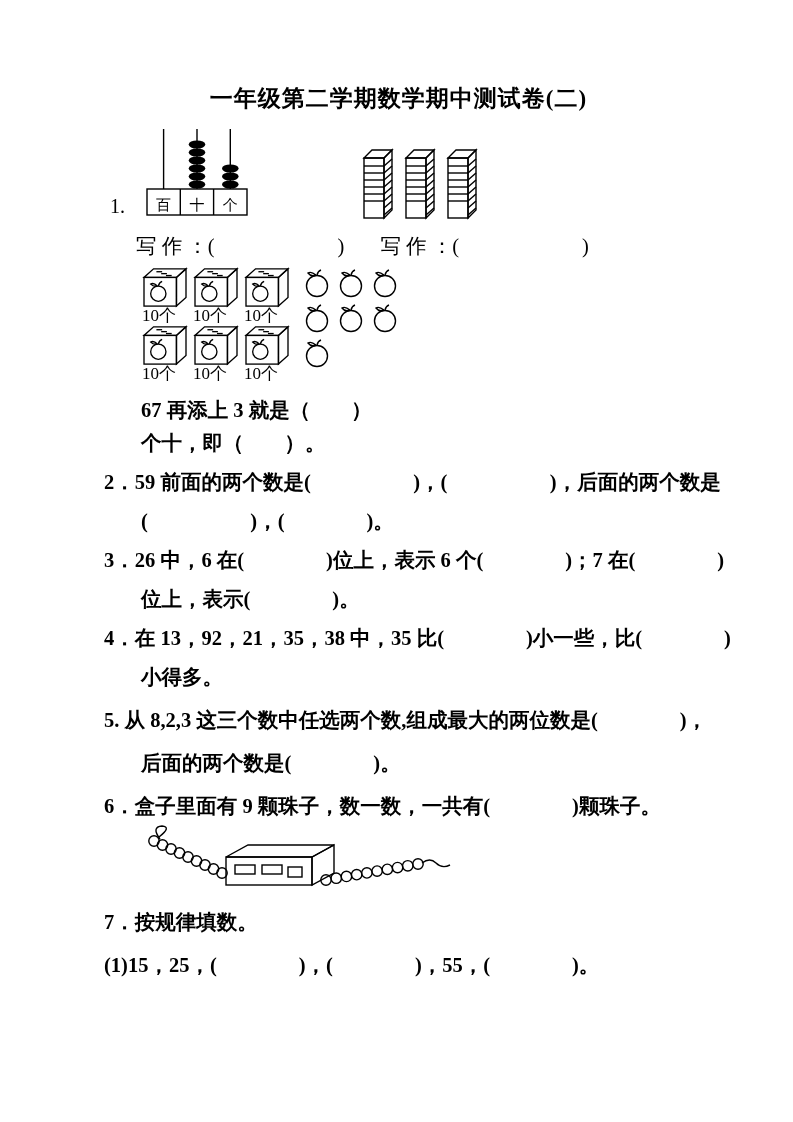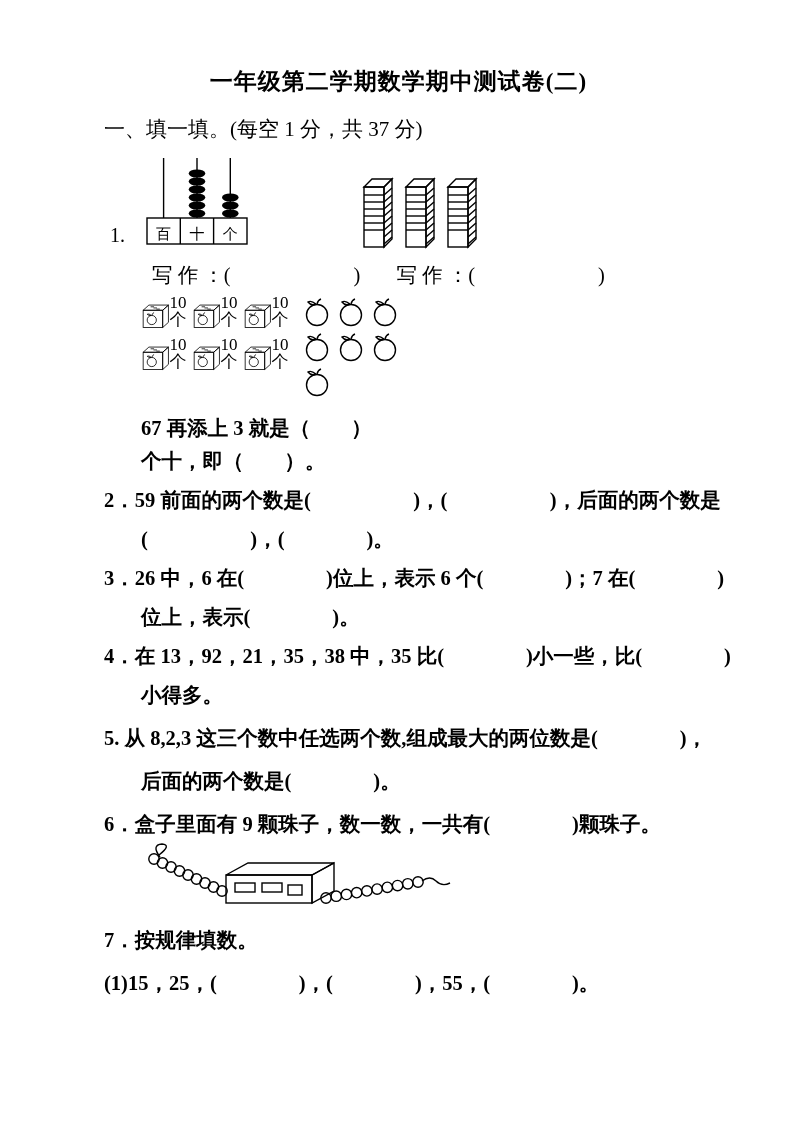--- a/index.html
+++ b/index.html
@@ -1,35 +1,35 @@
 <!DOCTYPE html>
 <html><head>
 <meta charset="utf-8">
 <style>
   html,body{margin:0;padding:0;background:#fff;}
   body{
     width:793px;height:1122px;overflow:hidden;color:#000;
     font-family:"Liberation Serif","DejaVu Serif",serif;
   }
-  .page{padding:66px 40px 0 104px;}
+  .page{padding:83px 40px 0 104px;}
   .title{
     text-align:center;font-size:23px;font-weight:bold;letter-spacing:1px;
     margin:0 60px 0 0;line-height:32px;
   }
   .section{font-size:21px;line-height:30px;margin:16px 0 0 0;}
   
   .q1-graphics{display:flex;align-items:flex-end;margin:12px 0 0 6px;}
   .qnum{font-size:20px;margin:0 14px 4px 0;}
   .blocks-gap{width:104px;}
   
-  .write-line{display:flex;gap:36px;font-size:20.5px;margin:10px 0 0 48px;white-space:pre;font-family:Liberation Serif, serif;}
+  .write-line{display:flex;gap:36px;font-size:20.5px;margin:10px 0 0 32px;white-space:pre;font-family:Liberation Serif, serif;}
   
   .boxes-apples{display:flex;align-items:flex-start;margin:6px 0 0 38px;}
   .box-row{display:flex;gap:3px;}
-  .box-item{display:flex;flex-direction:row;align-items:flex-start;width:48px;justify-content:flex-end;}
+  .box-item{display:flex;flex-direction:column;align-items:flex-start;width:48px;justify-content:flex-end;}
   .box-cap{font-size:17px;line-height:17px;margin-top:-1px;}
   .apples-col{margin-left:10px;}
   .apple-row{display:flex;gap:4px;height:35px;}
   
   .qline{font-size:20.5px;line-height:30px;margin:9px 0 0 0;white-space:pre;font-weight:bold;}
   .tight{margin-top:3px;}
   .indent{margin-left:37px;}
   .gap-lg{margin-top:13px;}
   .beadstring{margin:2px 0 0 22px;display:block;}
   
@@ -37,21 +37,20 @@
   svg .filled{fill:#000;stroke:none;}
   svg text{font-size:15px;text-anchor:middle;fill:#000;stroke:none;font-family:inherit;}
 </style>
 </head>
 <body>
 
 <div class="page">
 
   <h1 class="title">一年级第二学期数学期中测试卷(二)</h1>
 
-  <div class="section">一、填一填。(每空 1 分，共 37 分)</div>
 
   <div class="q1-graphics">
     <span class="qnum">1.</span>
     <svg viewBox="0 0 115 95" width="115" height="95">
       <line x1="24.6" y1="2" x2="24.6" y2="62"></line>
       <line x1="58" y1="2" x2="58" y2="62"></line>
       <line x1="91.3" y1="2" x2="91.3" y2="62"></line>
       <g>
           <ellipse cx="58" cy="57.5" rx="8.3" ry="4.1" class="filled"></ellipse>
           <ellipse cx="58" cy="49.5" rx="8.3" ry="4.1" class="filled"></ellipse>

